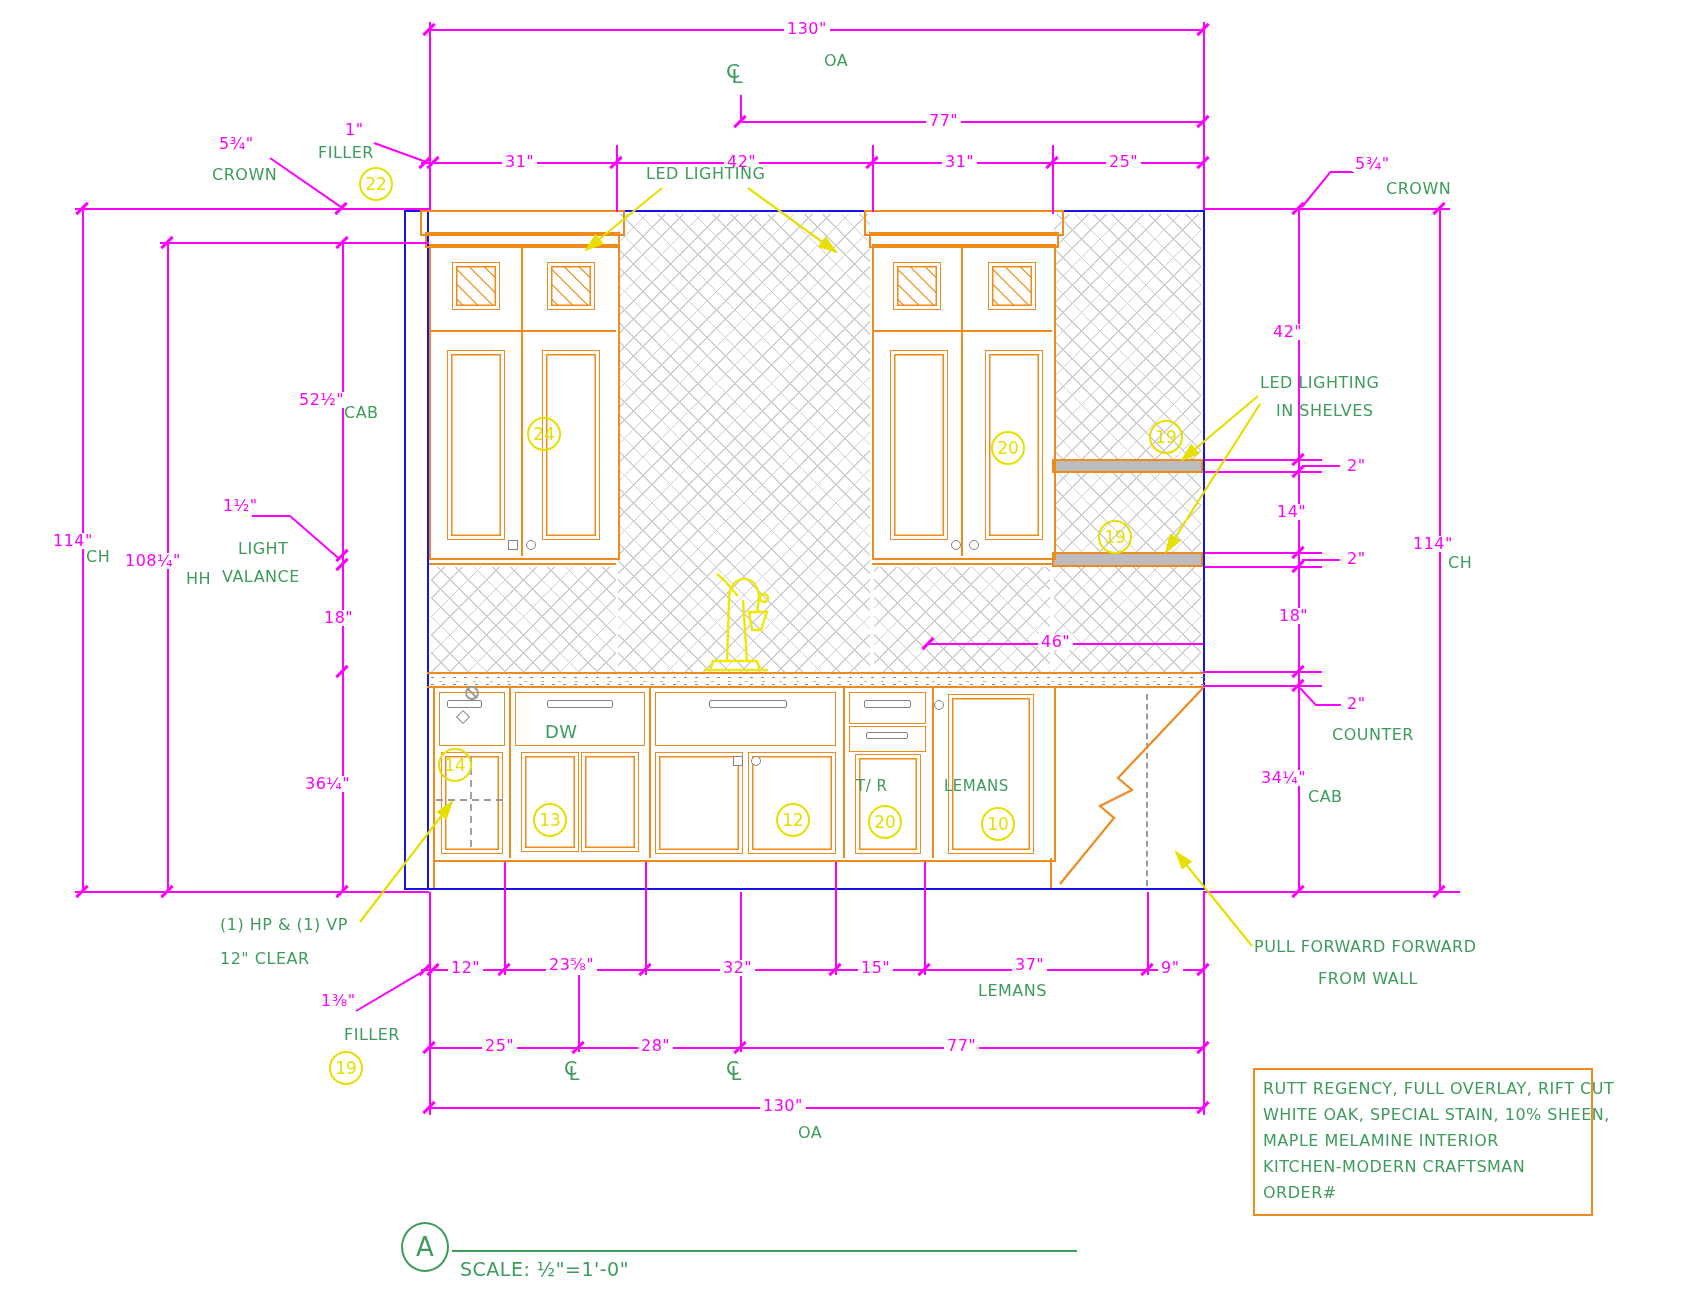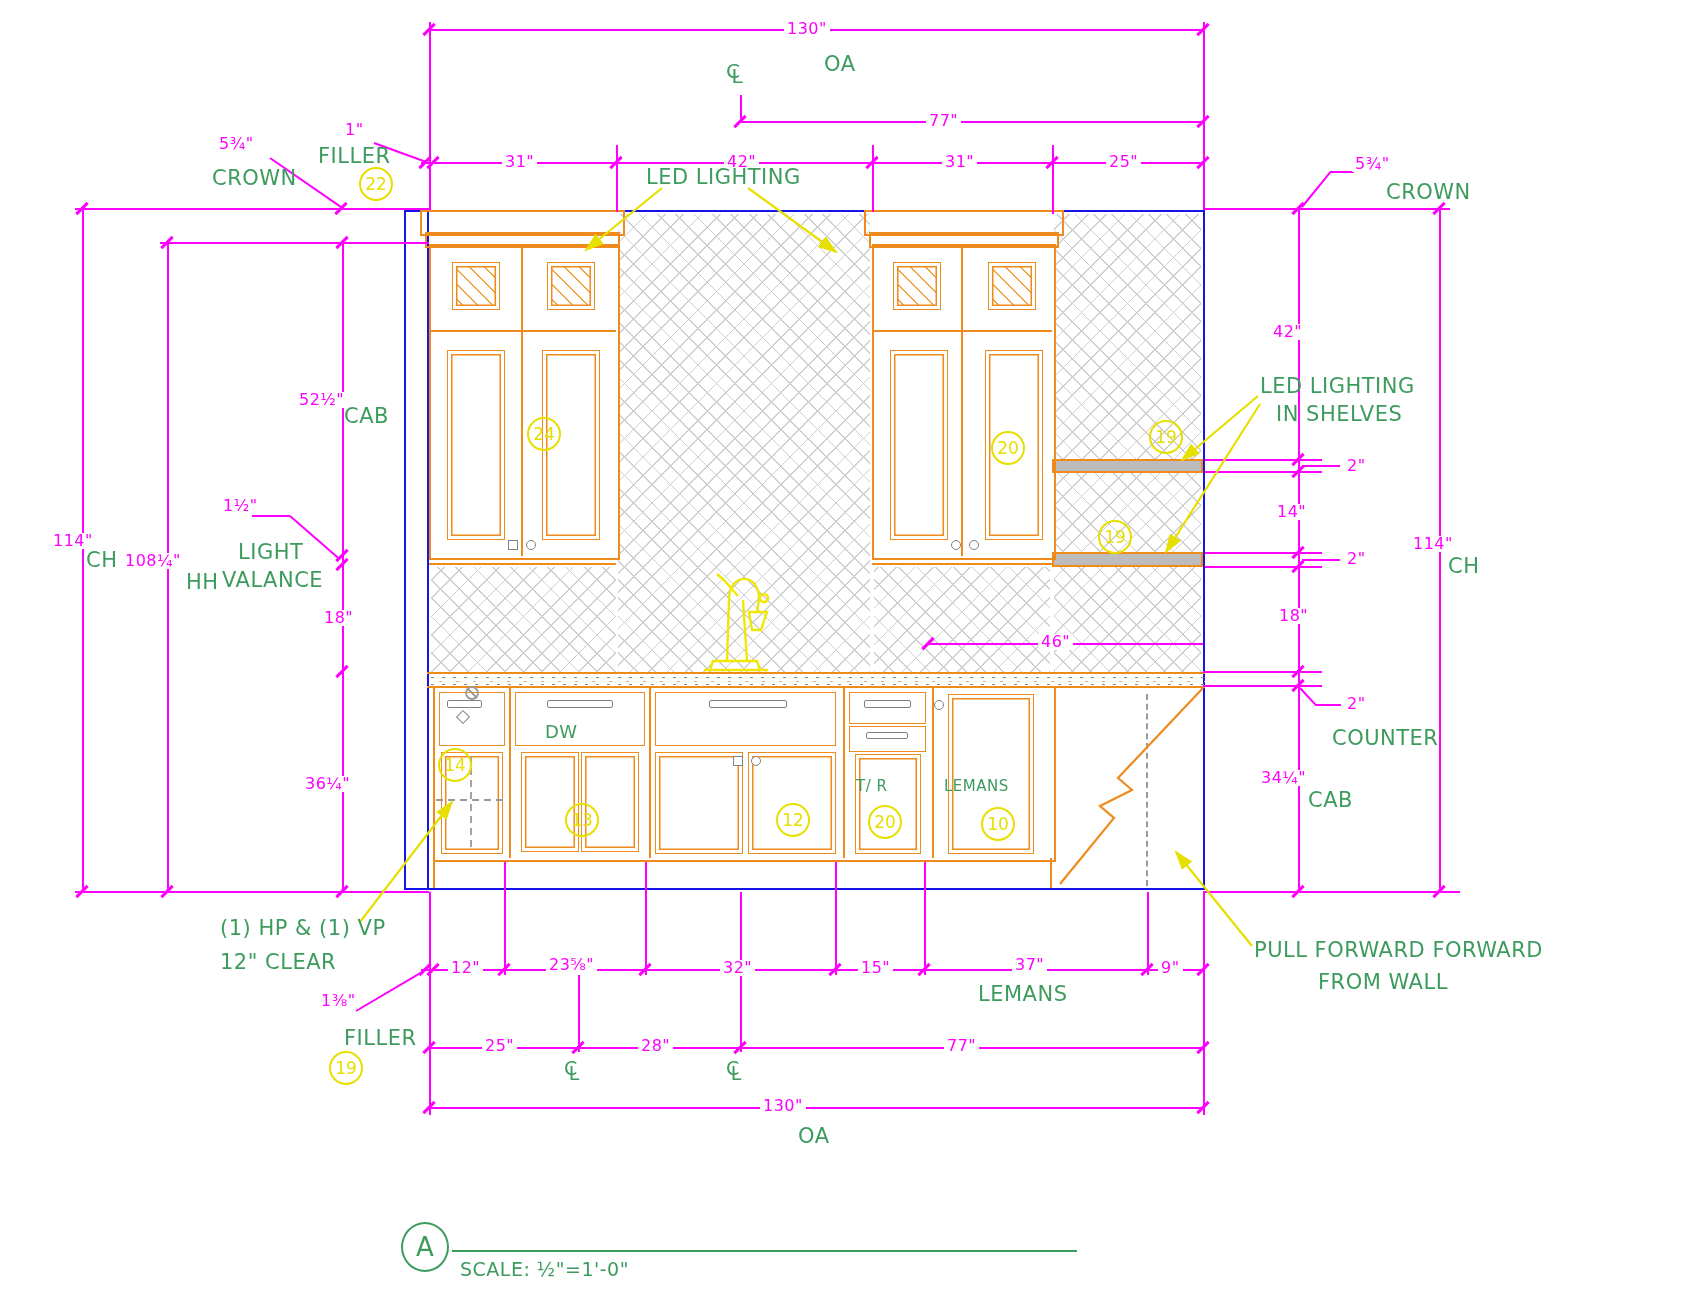--- a/index.html
+++ b/index.html
@@ -4,21 +4,21 @@
 <style>
   html,body{margin:0;padding:0;background:#fff;}
   .sheet{position:relative;width:1696px;height:1304px;background:#fff;overflow:hidden;
          font-family:"DejaVu Sans",sans-serif;}
   
   .hl{position:absolute;height:2px;background:#ff00ff;}
   .vl{position:absolute;width:2px;background:#ff00ff;}
   .tk{position:absolute;width:16px;height:3px;background:#ff00ff;transform:rotate(-45deg);}
   .m{position:absolute;color:#ff00ff;font-size:16px;line-height:1;letter-spacing:.5px;
      white-space:nowrap;background:#fff;padding:0 3px;}
-  .g{position:absolute;color:#3d9b5d;font-size:21px;line-height:1.15;letter-spacing:.5px;white-space:nowrap;}
+  .g{position:absolute;color:#3d9b5d;font-size:16px;line-height:1.15;letter-spacing:.5px;white-space:nowrap;}
   .rot{transform-origin:left center;}
   
   .bl{position:absolute;background:#1515e8;}
   
   .ob{position:absolute;border:2px solid #ef8a1d;}
   .ol{position:absolute;background:#ef8a1d;}
   .pnl{position:absolute;border:1.5px solid #ef8a1d;box-shadow:inset 0 0 0 3px #fff,inset 0 0 0 4.5px #ef8a1d;}
   .gls{position:absolute;border:1.5px solid #ef8a1d;box-shadow:inset 0 0 0 3px #fff,inset 0 0 0 4.5px #ef8a1d;
        background:repeating-linear-gradient(45deg,transparent 0 9px,#f2a23c 9px 10.5px);}
   .hd{position:absolute;border:1.5px solid #828282;background:#fff;border-radius:2px;}
@@ -326,24 +326,31 @@
   <span class="g clsym" style="left:726px;top:1058px;font-size:19px">
     <span>C</span><span class="l2">L</span></span>
   <span class="g" style="left:798px;top:1124px">OA</span>
 
   <div class="co" style="left:359px;top:167px">22</div>
   <div class="co" style="left:527px;top:417px">24</div>
   <div class="co" style="left:991px;top:431px">20</div>
   <div class="co" style="left:1149px;top:420px">19</div>
   <div class="co" style="left:1098px;top:520px">19</div>
   <div class="co" style="left:438px;top:748px">14</div>
-  <div class="co" style="left:565px;top:803px">13</div>
+  <div class="co" style="left:533px;top:803px">13</div>
   <div class="co" style="left:776px;top:803px">12</div>
   <div class="co" style="left:868px;top:805px">20</div>
   <div class="co" style="left:981px;top:807px">10</div>
   <div class="co" style="left:329px;top:1051px">19</div>
 
+  <div class="note">
+    <span class="g">RUTT REGENCY, FULL OVERLAY, RIFT CUT</span>
+    <span class="g">WHITE OAK, SPECIAL STAIN, 10% SHEEN,</span>
+    <span class="g">MAPLE MELAMINE INTERIOR</span>
+    <span class="g">KITCHEN-MODERN CRAFTSMAN</span>
+    <span class="g">ORDER#</span>
+  </div>
 
   <div class="tcirc">A</div>
   <div class="tline"></div>
   <div class="tscale">SCALE: ½"=1'-0"</div>
 
 </div>
 
 </body></html>

